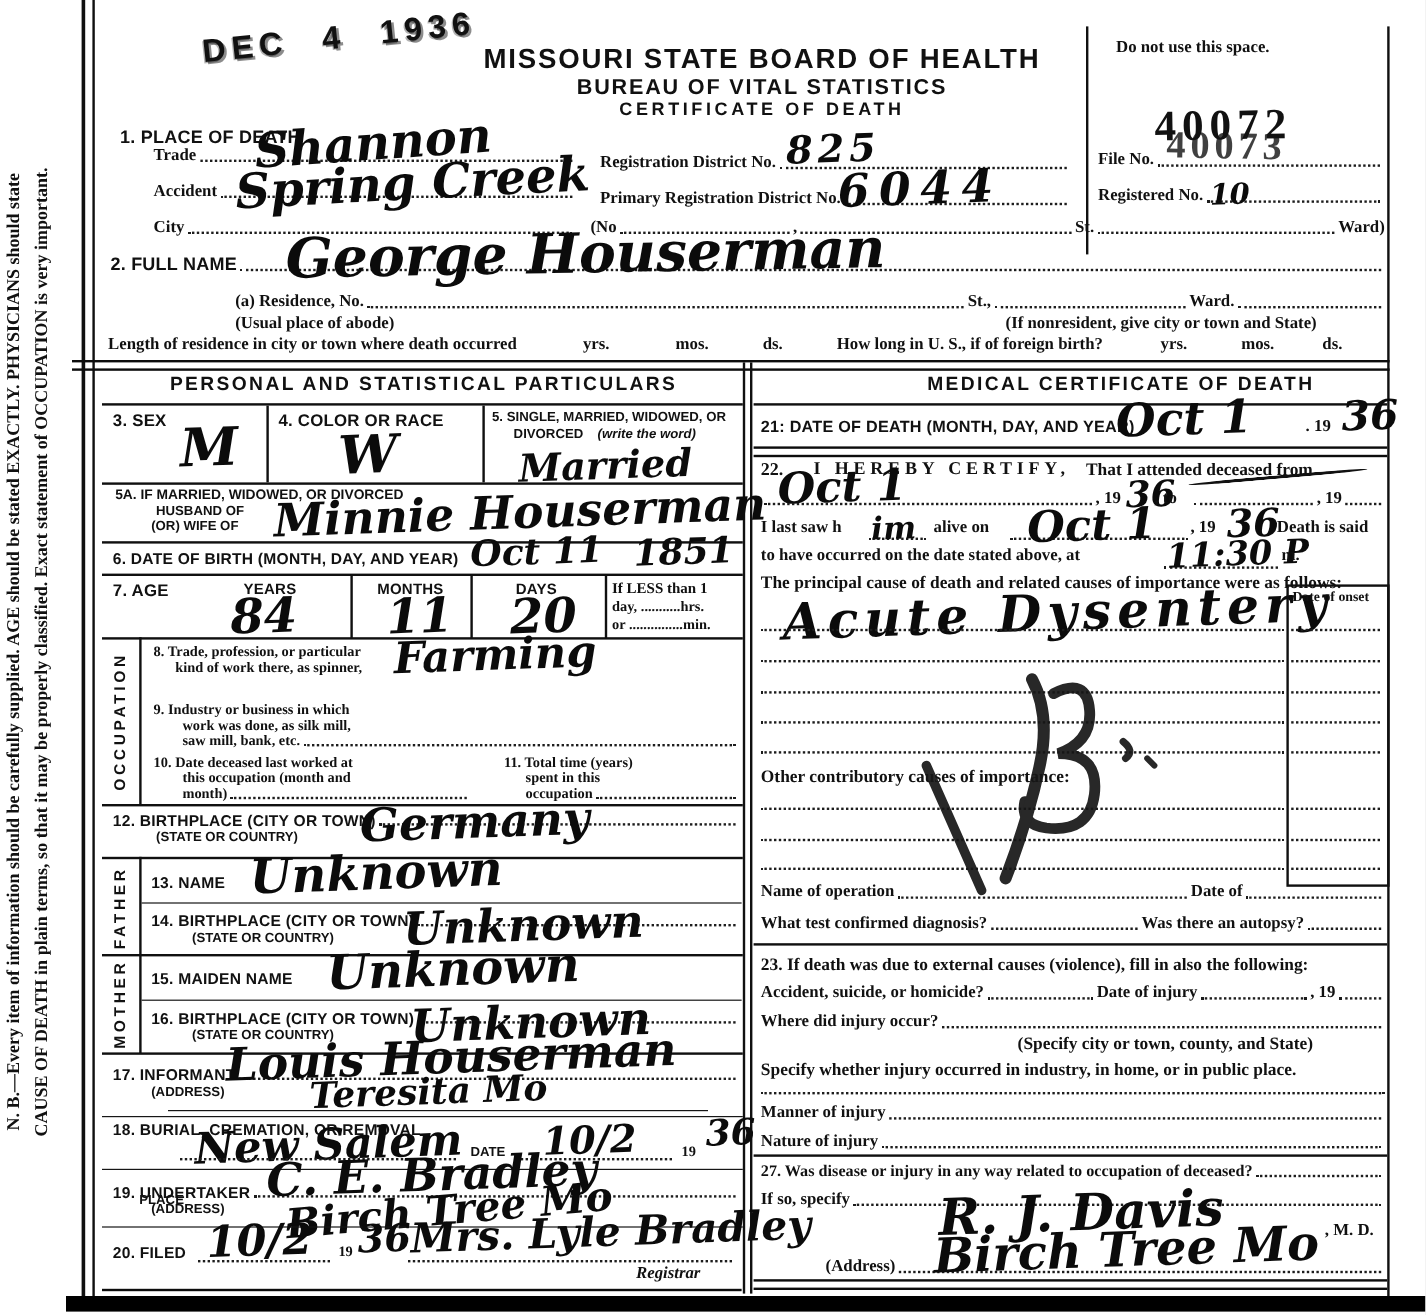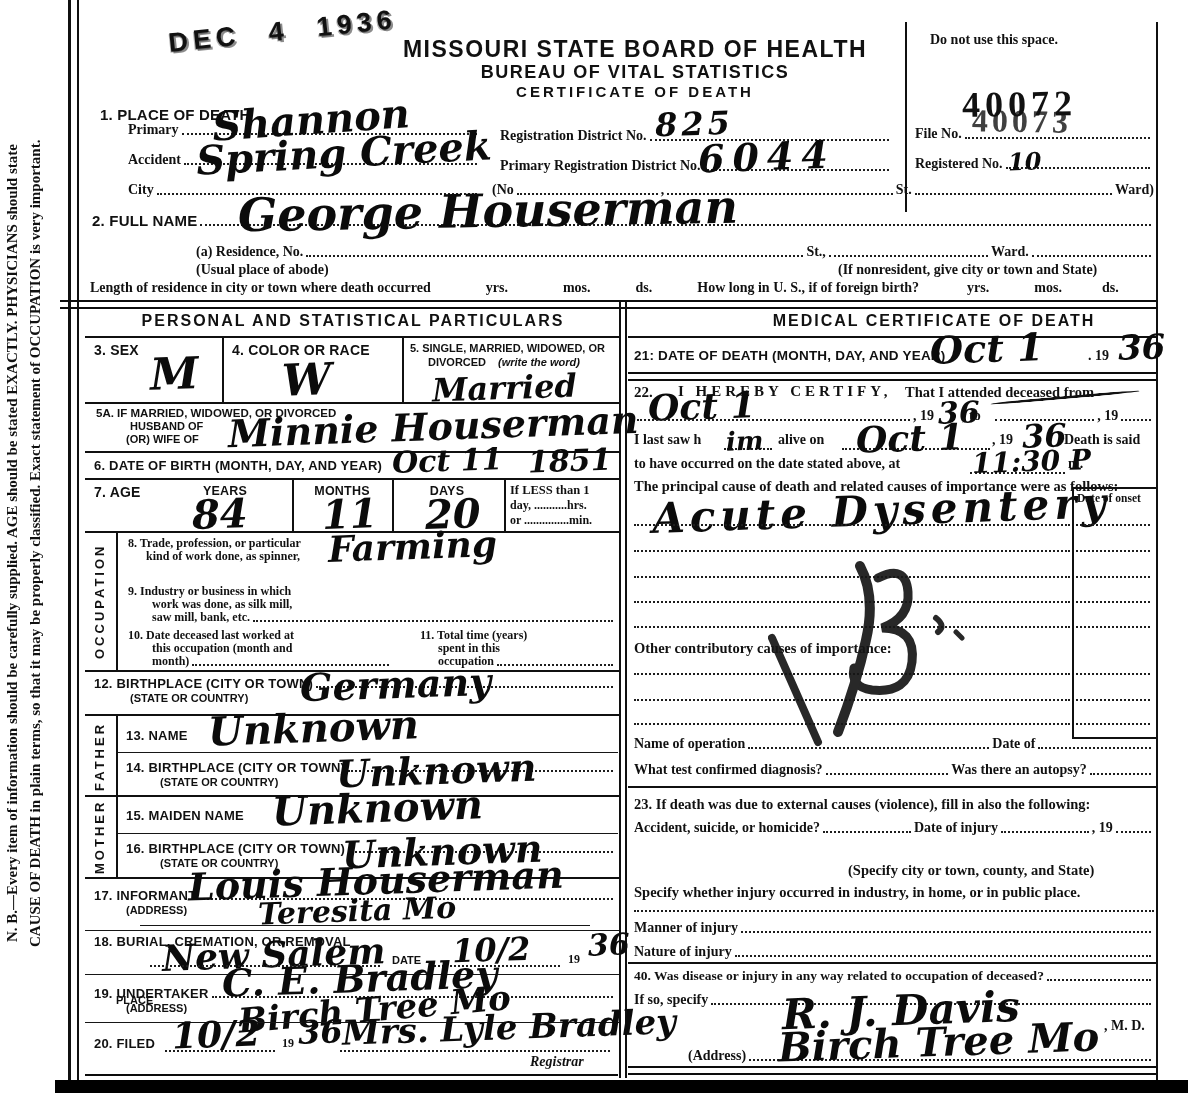--- a/index.html
+++ b/index.html
@@ -59,21 +59,21 @@
       <span class="dots"></span>
   </div>
   <div class="row" style="left:915px;top:156px;width:238px;">
     <span class="rl">Registered No.</span>
       <span class="dots"></span>
   </div>
   <div class="hand" style="left:1008px;top:150px;font-size:24px;">10</div>
 
   <div class="abs sl" style="left:100px;top:106px;font-size:15px;">1. PLACE OF DEATH</div>
   <div class="row" style="left:128px;top:122px;width:352px;">
-    <span class="rl">Primary</span>
+    <span class="rl">Trade</span>
       <span class="dots"></span>
   </div>
   <div class="hand" style="left:212px;top:100px;font-size:40px;transform:rotate(-4deg);">Shannon</div>
   <div class="row" style="left:128px;top:152px;width:352px;">
     <span class="rl">Accident</span>
       <span class="dots"></span>
   </div>
   <div class="hand" style="left:196px;top:133px;font-size:40px;transform:rotate(-3deg);">Spring Creek</div>
   <div class="row" style="left:128px;top:182px;width:352px;">
     <span class="rl">City</span>
@@ -169,21 +169,21 @@
   <div class="hand" style="left:425px;top:494px;font-size:40px;">20</div>
   <div class="vline" style="left:504px;top:480px;height:52px;"></div>
   <div class="abs rl-sm" style="left:510px;top:483px;font-size:12.5px;">If LESS than 1</div>
   <div class="abs rl-sm" style="left:510px;top:498px;">day, ...........hrs.</div>
   <div class="abs rl-sm" style="left:510px;top:513px;">or ...............min.</div>
   <div class="hline" style="left:85px;top:531px;width:534px;"></div>
 
   <div class="vcell" style="left:92px;top:536px;height:130px;">OCCUPATION</div>
   <div class="vline" style="left:116px;top:531px;height:139px;"></div>
   <div class="abs rl-sm" style="left:128px;top:536px;">8. Trade, profession, or particular</div>
-  <div class="abs rl-sm" style="left:146px;top:549px;">kind of work done, as spinner,</div>
+  <div class="abs rl-sm" style="left:146px;top:549px;">kind of work there, as spinner,</div>
   <div class="hand" style="left:328px;top:528px;font-size:36px;">Farming</div>
   <div class="abs rl-sm" style="left:128px;top:584px;">9. Industry or business in which</div>
   <div class="abs rl-sm" style="left:152px;top:597px;">work was done, as silk mill,</div>
   <div class="row" style="left:152px;top:610px;width:464px;">
     <span class="rl-sm">saw mill, bank, etc.</span>
       <span class="dots"></span>
   </div>
   <div class="abs rl-sm" style="left:128px;top:628px;">10. Date deceased last worked at</div>
   <div class="abs rl-sm" style="left:152px;top:641px;">this occupation (month and</div>
   <div class="row" style="left:152px;top:654px;width:240px;">
@@ -362,36 +362,40 @@
 
   <div class="abs rl" style="left:634px;top:796px;font-size:14.5px;">23. If death was due to external causes (violence), fill in also the following:</div>
   <div class="row" style="left:634px;top:820px;width:520px;">
     <span class="rl">Accident, suicide, or homicide?</span>
       <span class="dots"></span>
     <span class="rl">Date of injury</span>
       <span class="dots"></span>
     <span class="rl">, 19</span>
       <span class="dots" style="flex-grow:.4;"></span>
   </div>
+  <div class="row" style="left:634px;top:844px;width:520px;">
+    <span class="rl">Where did injury occur?</span>
+      <span class="dots"></span>
+  </div>
   <div class="abs rl" style="left:848px;top:862px;font-size:14.5px;">(Specify city or town, county, and State)</div>
   <div class="abs rl" style="left:634px;top:884px;font-size:14.5px;">Specify whether injury occurred in industry, in home, or in public place.</div>
   <div class="dotline" style="left:634px;top:910px;width:520px;"></div>
 
   <div class="row" style="left:634px;top:920px;width:520px;">
     <span class="rl">Manner of injury</span>
       <span class="dots"></span>
   </div>
   <div class="row" style="left:634px;top:944px;width:520px;">
     <span class="rl">Nature of injury</span>
       <span class="dots"></span>
   </div>
   <div class="hline" style="left:628px;top:962px;width:528px;border-top-width:2.5px;"></div>
 
   <div class="row" style="left:634px;top:968px;width:520px;">
-    <span class="rl" style="font-size:13.5px;">40. Was disease or injury in any way related to occupation of deceased?</span>
+    <span class="rl" style="font-size:13.5px;">27. Was disease or injury in any way related to occupation of deceased?</span>
       <span class="dots"></span>
   </div>
   <div class="row" style="left:634px;top:992px;width:520px;">
     <span class="rl">If so, specify</span>
       <span class="dots"></span>
   </div>
   <div class="abs rl" style="left:1104px;top:1018px;">, M. D.</div>
   <div class="hand" style="left:782px;top:990px;font-size:42px;">R. J. Davis</div>
   <div class="row" style="left:688px;top:1048px;width:466px;">
     <span class="rl">(Address)</span>

